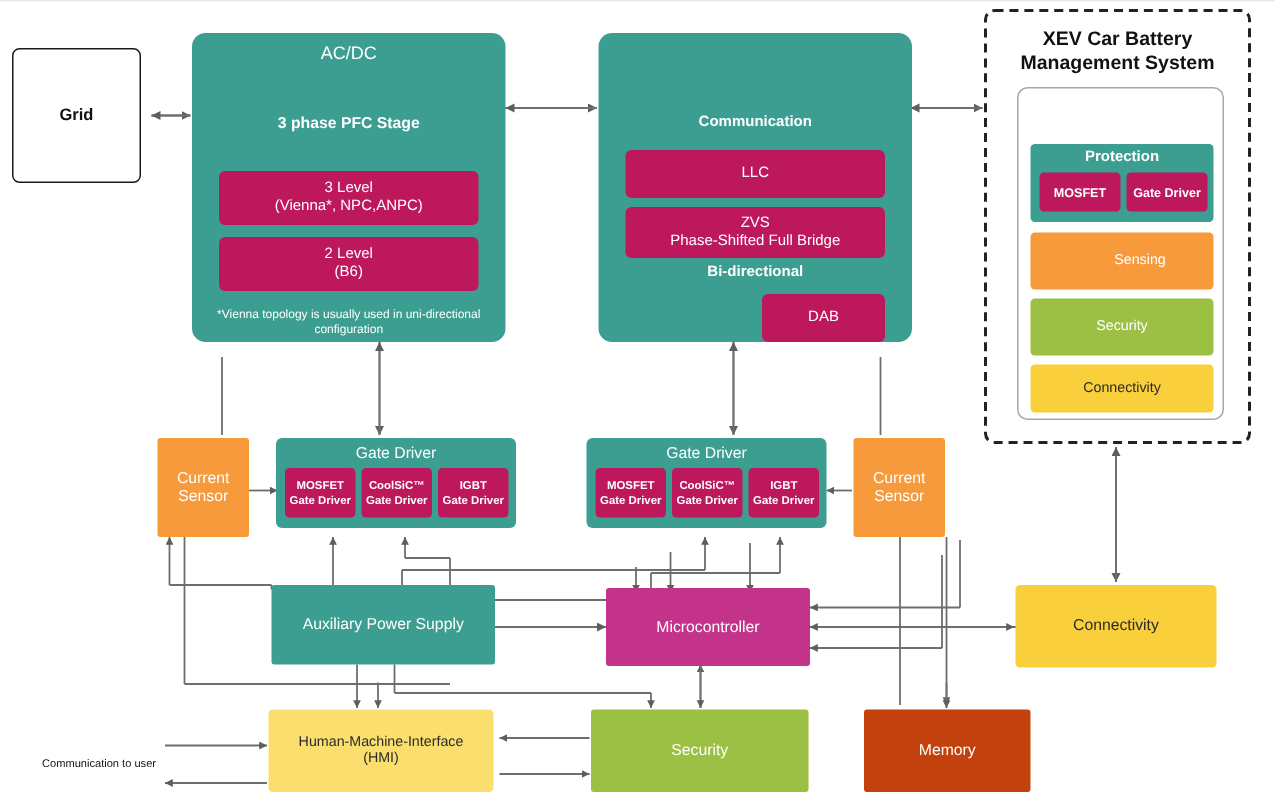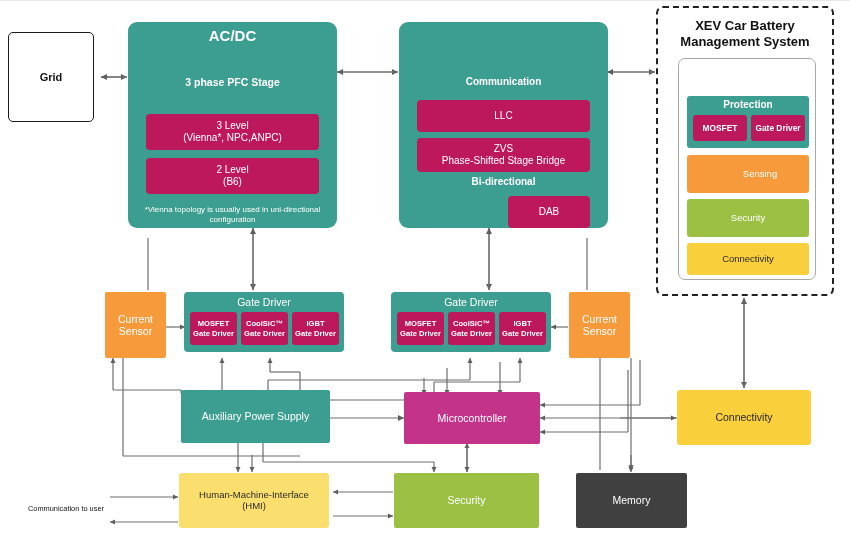--- a/index.html
+++ b/index.html
@@ -8,21 +8,21 @@
        -webkit-font-smoothing:antialiased;}
   #canvas{position:absolute;inset:0;width:850px;height:540px;}
   .box{position:absolute;box-sizing:border-box;display:flex;
        flex-direction:column;align-items:center;}
   .lbl{position:absolute;box-sizing:border-box;display:flex;
        align-items:center;justify-content:center;text-align:center;
        line-height:1.15;}
 
   
   .stage{background:#3c9e90;border-radius:9px;color:#fff;}
-  .stage-title{font-weight:bold;font-size:15px;color:#fff;}
+  .stage-title{font-weight:normal;font-size:12px;color:#fff;}
   .stage-sub{font-weight:bold;font-size:10.5px;color:#fff;}
   .stage-sub2{font-weight:bold;font-size:10px;color:#fff;}
   .note{font-size:8px;color:#ffffff;line-height:1.25;}
 
   
   .chip{background:#be185d;border-radius:4px;color:#fff;
         display:flex;align-items:center;justify-content:center;
         text-align:center;font-size:10px;line-height:1.2;}
   .chip.small{font-size:7.6px;font-weight:bold;border-radius:3px;}
 
@@ -31,21 +31,21 @@
            color:#111;font-weight:bold;font-size:11px;
            display:flex;align-items:center;justify-content:center;}
 
   
   .orange{background:#f79a3c;color:#fff;border-radius:2px;}
   .teal{background:#3c9e90;color:#fff;border-radius:2px;}
   .magenta{background:#c4338a;color:#fff;border-radius:2px;}
   .green{background:#9bc043;color:#fff;border-radius:2px;}
   .yellow-l{background:#fade6e;color:#2b2b2b;border-radius:3px;}
   .yellow{background:#facf3c;color:#2b2b2b;border-radius:2px;}
-  .grey{background:#404040;color:#fff;border-radius:2px;}
+  .grey{background:#c2410c;color:#fff;border-radius:2px;}
 
   .blk-txt{font-size:10.5px;}
   .blk-txt-sm{font-size:9.5px;}
 
   
   .dashed{position:absolute;border:2px dashed #222;border-radius:7px;
           background:#fff;box-sizing:border-box;}
   .bms-inner{position:absolute;border:1.2px solid #a8a8a8;border-radius:7px;
              background:#fff;box-sizing:border-box;}
   .xev-title{position:absolute;font-weight:bold;font-size:13px;color:#111;
@@ -194,21 +194,21 @@
 
     <div class="chip" style="position:absolute;left:18px;top:78px;width:173px;height:32px;">
       <div>
         <div>LLC</div>
       </div>
     </div>
 
     <div class="chip" style="position:absolute;left:18px;top:116px;width:173px;height:34px;">
       <div>
         <div>ZVS</div>
-        <div>Phase-Shifted Stage Bridge</div>
+        <div>Phase-Shifted Full Bridge</div>
       </div>
     </div>
 
     <div class="lbl stage-sub2" style="left:0;top:152px;width:209px;height:16px;">Bi-directional</div>
 
     <div class="chip" style="position:absolute;left:109px;top:174px;width:82px;height:32px;">
       <span>DAB</span>
     </div>
   </div>
 

